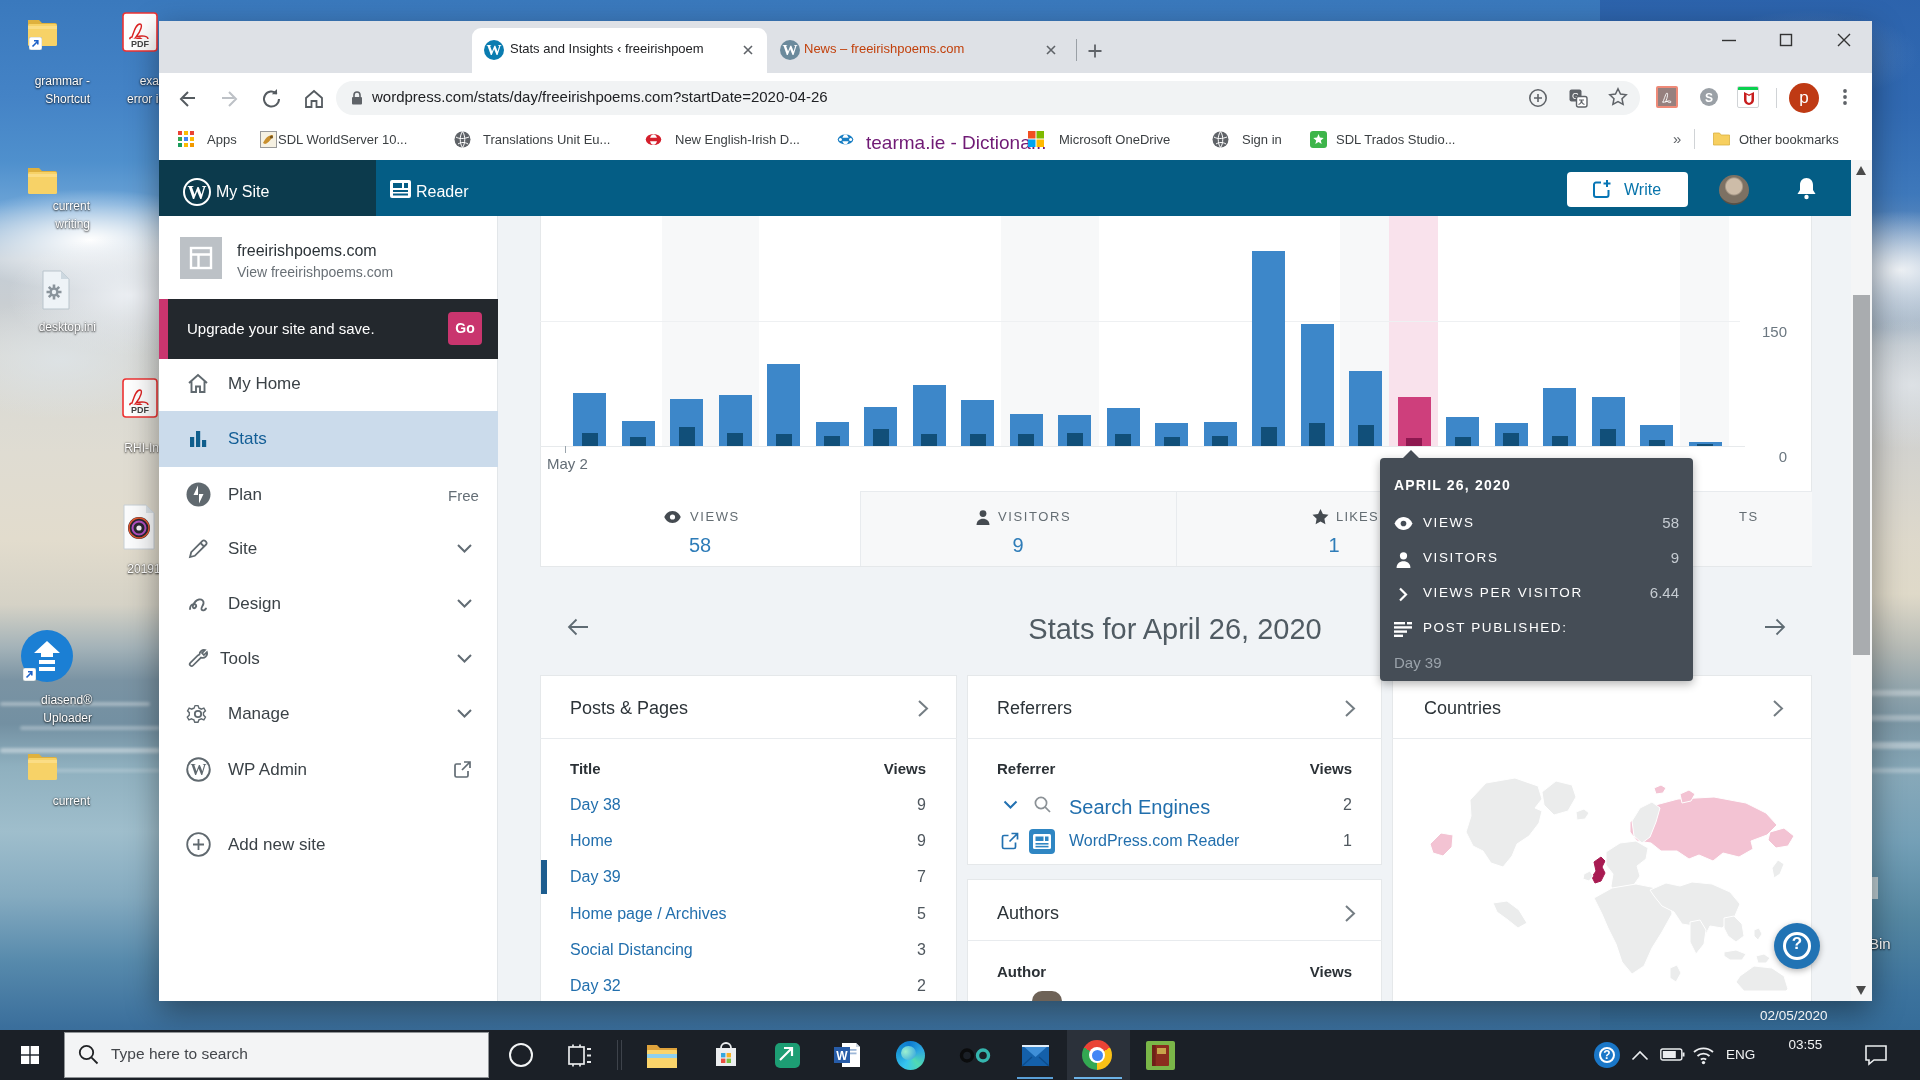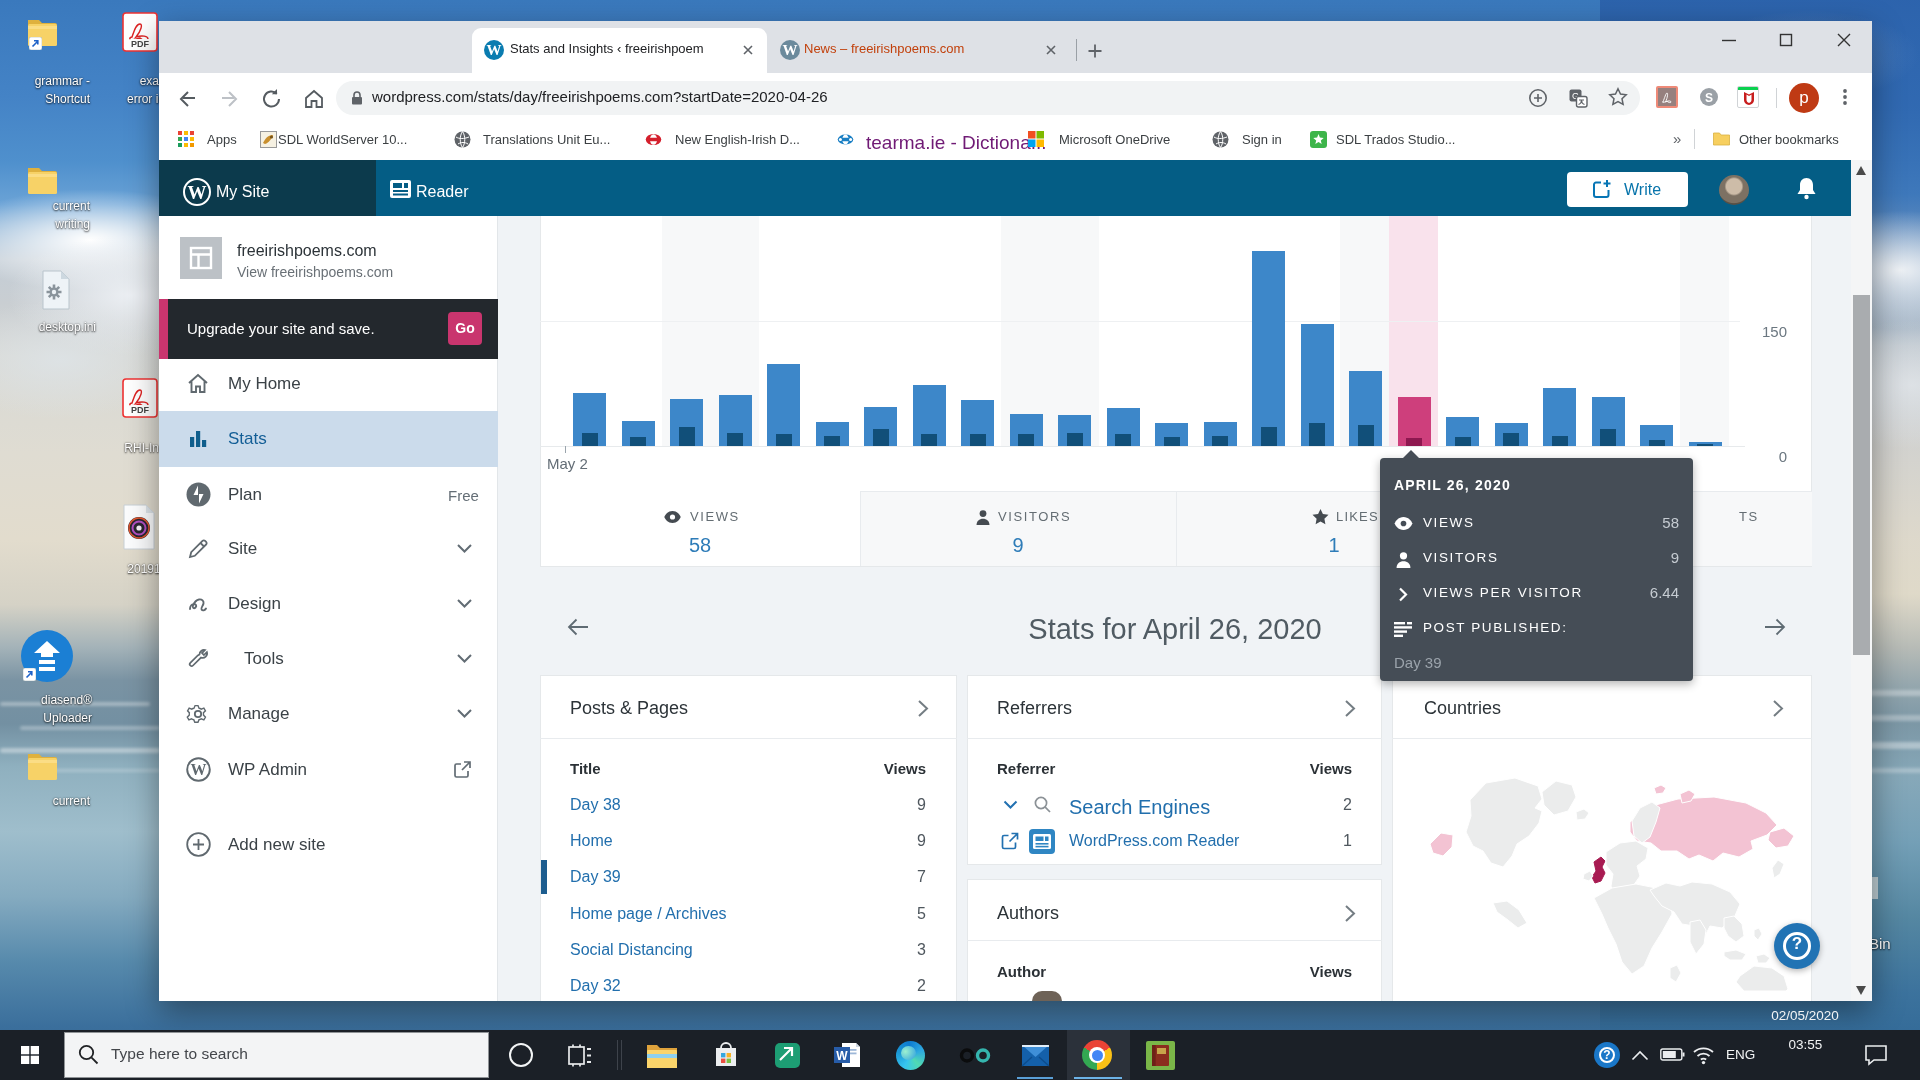--- a/index.html
+++ b/index.html
@@ -319,21 +319,21 @@
 <div class="abs" style="left:186px;top:592px"><svg width="24" height="24" viewBox="0 0 24 24">
       <path d="M4 17 c0-3 2-5 4-5 s3 2 1.5 3.5 S6 16 7 13.5 10 8 13 7.5 s5 1.5 4.5 4 -3 4.5 -2 6 3.5 1 4.5-1" stroke="#60696f" stroke-width="1.9" fill="none" stroke-linecap="round"></path>
     </svg></div>
 <div class="abs" style="left:228px;top:594px;font-size:17px;color:#3b4247">Design</div>
 <svg class="abs" style="left:456px;top:598px" width="17" height="11" viewBox="0 0 17 11">
     <path d="M2 2 l6.5 6.5 L15 2" stroke="#626c74" stroke-width="2" fill="none"></path>
   </svg>
 <div class="abs" style="left:186px;top:647px"><svg width="24" height="24" viewBox="0 0 24 24">
       <path d="M13.5 7.5 a4.5 4.5 0 0 1 5.5-4.4 l-3 3 1.9 1.9 3-3 a4.5 4.5 0 0 1 -5.9 5.6 L7 18.5 a1.9 1.9 0 0 1 -2.7-2.7 l7.5-7.4z" stroke="#60696f" stroke-width="1.7" fill="none"></path>
     </svg></div>
-<div class="abs" style="left:244px;top:649px;font-size:17px;color:#3b4247">Tools</div>
+<div class="abs" style="left:220px;top:649px;font-size:17px;color:#3b4247">Tools</div>
 <svg class="abs" style="left:456px;top:653px" width="17" height="11" viewBox="0 0 17 11">
     <path d="M2 2 l6.5 6.5 L15 2" stroke="#626c74" stroke-width="2" fill="none"></path>
   </svg>
 <div class="abs" style="left:186px;top:702px"><svg width="24" height="24" viewBox="0 0 24 24">
       <circle cx="12" cy="12" r="3.2" stroke="#60696f" stroke-width="1.8" fill="none"></circle>
       <path d="M12 2.5 l1.2 3 a7 7 0 0 1 2.5 1 l3-1.2 1.8 3.1 -2.3 2.3 a7 7 0 0 1 0 2.6 l2.3 2.3 -1.8 3.1 -3-1.2 a7 7 0 0 1 -2.5 1 l-1.2 3 -3.6 0 -1.2-3 a7 7 0 0 1 -2.5-1 l-3 1.2 -1.8-3.1 2.3-2.3 a7 7 0 0 1 0-2.6 L.2 8.4 2 5.3 l3 1.2 a7 7 0 0 1 2.5-1 l1.2-3z" stroke="#60696f" stroke-width="1.6" fill="none" transform="scale(.88) translate(1.6,1.6)"></path>
     </svg></div>
 <div class="abs" style="left:228px;top:704px;font-size:17px;color:#3b4247">Manage</div>
 <svg class="abs" style="left:456px;top:708px" width="17" height="11" viewBox="0 0 17 11">
     <path d="M2 2 l6.5 6.5 L15 2" stroke="#626c74" stroke-width="2" fill="none"></path>
@@ -687,15 +687,15 @@
 <svg class="abs" style="left:1692px;top:1045px" width="23" height="20" viewBox="0 0 23 20">
     <g fill="none" stroke="#eceef0" stroke-width="1.8">
       <path d="M2 7 a14 14 0 0 1 19 0"></path>
       <path d="M5.5 11 a9 9 0 0 1 12 0"></path>
       <path d="M8.8 14.6 a4.6 4.6 0 0 1 5.4 0"></path>
     </g>
     <circle cx="11.5" cy="17.6" r="1.7" fill="#eceef0"></circle>
   </svg>
 <div class="abs" style="left:1726px;top:1047px;font-size:13.5px;color:#f2f4f5">ENG</div>
 <div class="abs" style="left:1768px;top:1037px;width:75px;text-align:center;font-size:13.5px;color:#f2f4f5">03:55</div>
-<div class="abs" style="left:1760px;top:1008px;width:90px;text-align:center;font-size:13.5px;color:#f2f4f5">02/05/2020</div>
+<div class="abs" style="left:1760px;top:1008px;width:90px;font-size:13.5px;color:#f2f4f5">02/05/2020</div>
 <svg class="abs" style="left:1864px;top:1044px" width="24" height="22" viewBox="0 0 24 22">
     <path d="M2 2 h20 v14 h-12 l-5 4 v-4 h-3z" fill="none" stroke="#eceef0" stroke-width="1.6"></path>
   </svg>
 </body></html>

